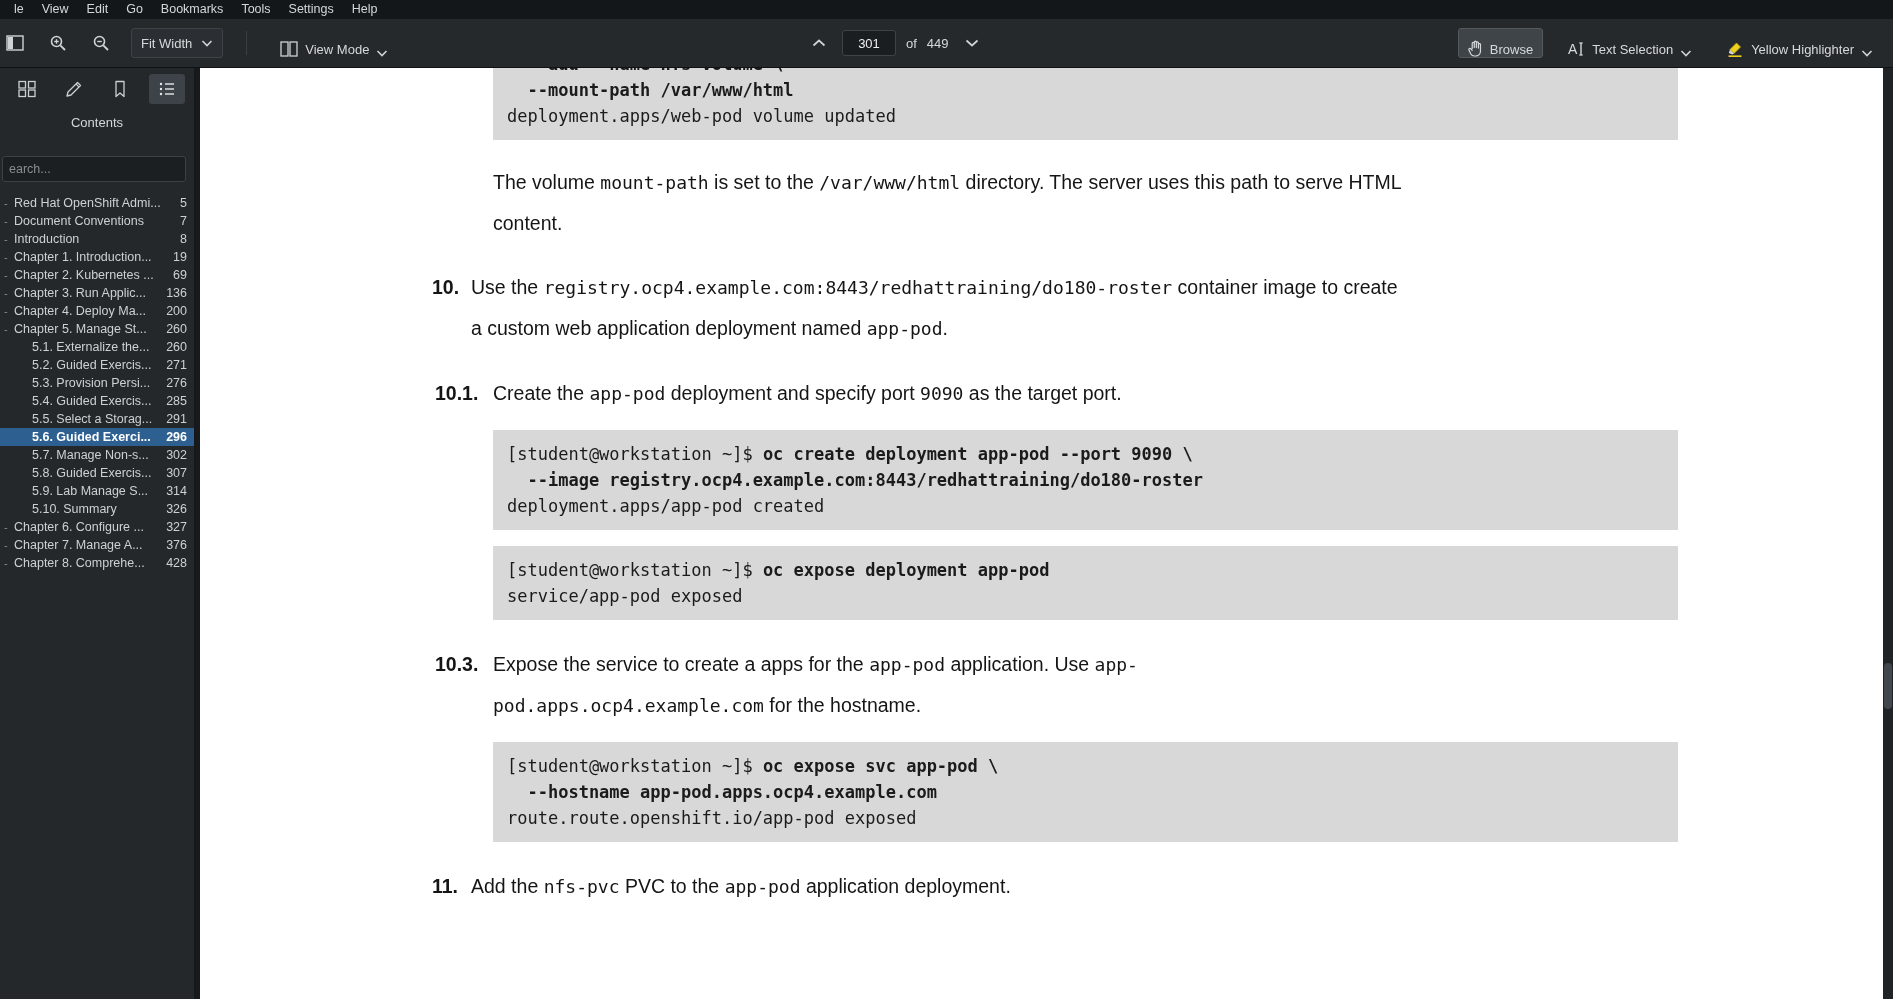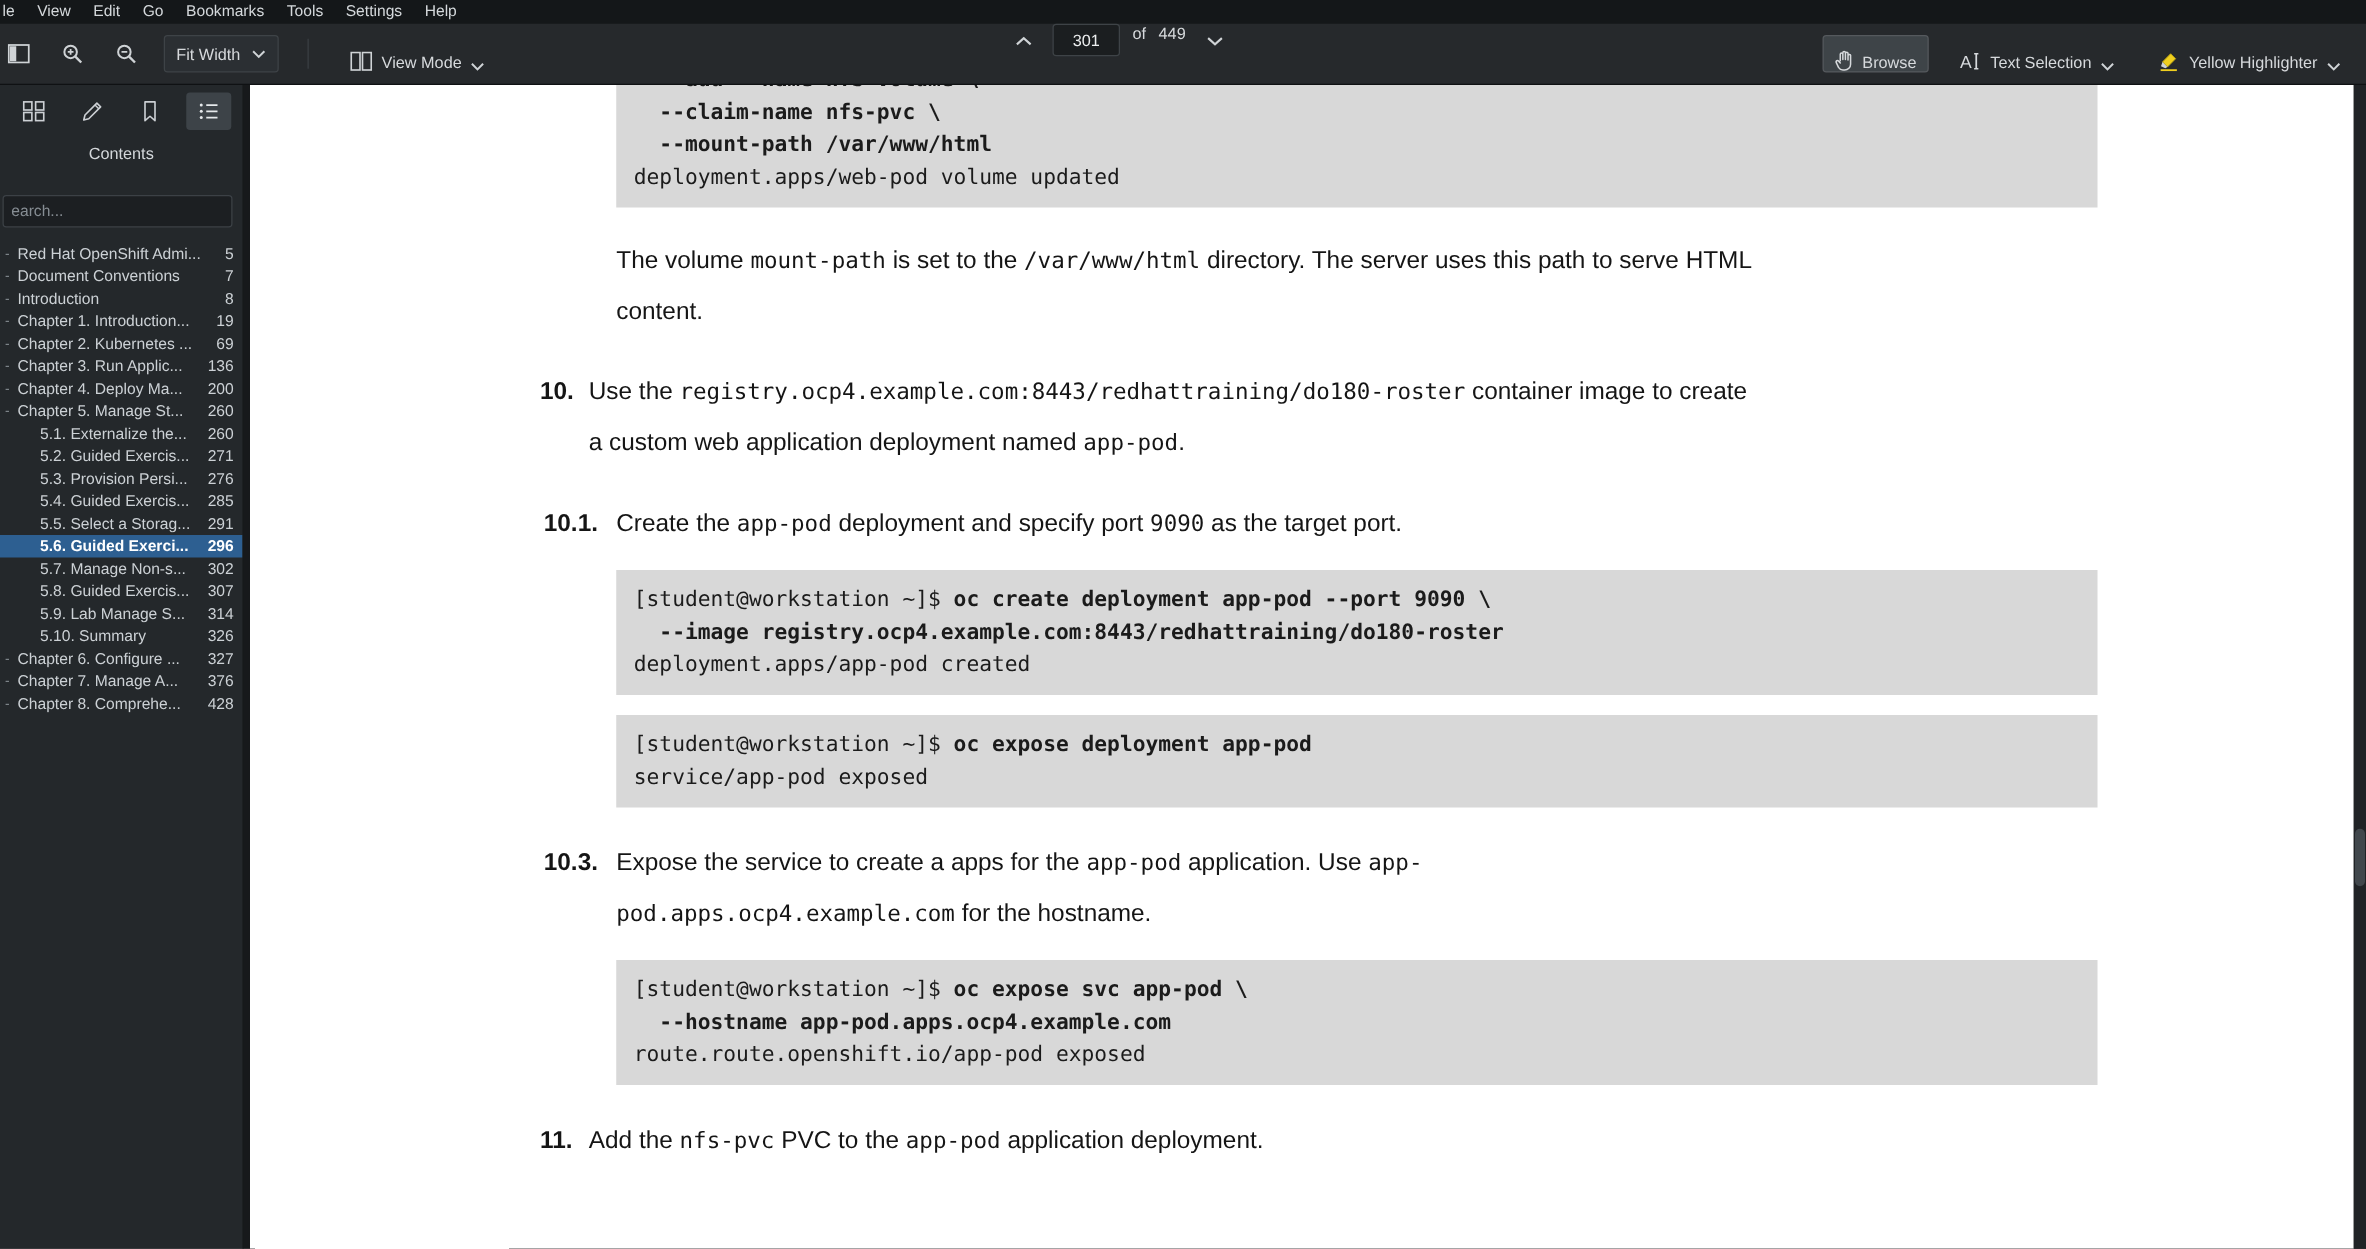--- a/index.html
+++ b/index.html
@@ -3,26 +3,26 @@
 <meta charset="utf-8">
 <style>
   *{margin:0;padding:0;box-sizing:border-box}
   html,body{width:1893px;height:999px;overflow:hidden}
   body{font-family:"Liberation Sans",sans-serif;background:#17191b}
   .app{width:1893px;height:999px;display:flex;flex-direction:column}
 
   
   .menubar{height:19px;background:#141719;display:flex;align-items:center;font-size:12.5px;color:#d4d8db;flex:none}
   .menu-item{padding:0 9px;height:19px;line-height:19px;cursor:default}
-  .menu-item:first-child{padding-left:2px}
+  .menu-item:first-child{padding-left:14px}
 
   
   .toolbar{height:49px;background:#26292c;border-bottom:1px solid #0f1113;position:relative;display:flex;align-items:center;color:#d6d9dc;font-size:13px;flex:none}
   .tb-left{display:flex;align-items:center;gap:17px;padding-left:2px}
-  .tb-center{position:absolute;left:806px;top:0;height:48px;display:flex;gap:10px}
+  .tb-center{position:absolute;left:806px;top:0;height:48px;display:flex;align-items:center;gap:10px}
   .tb-right{position:absolute;right:10px;top:0;height:48px;display:flex;align-items:center;gap:14px}
   .tb-iconbtn{width:26px;height:28px;display:flex;align-items:center;justify-content:center;border-radius:3px}
   .combo{display:flex;align-items:center;gap:9px;height:30px;padding:0 9px;border:1px solid #3e4347;border-radius:3px;background:#2b2f33}
   .tb-btn{display:flex;align-items:flex-end;gap:7px;height:30px;padding:0 9px;border-radius:3px;border:1px solid transparent}
   .tb-btn.pressed{background:#3e4448;border:1px solid #55595d}
   .sep{width:1px;height:24px;background:#3a3f43;margin:0 6px}
   .page-input{width:54px;height:26px;background:#1b1e20;border:1px solid #3e4347;border-radius:3px;color:#eceeef;text-align:center;font-size:13px;font-family:"Liberation Sans",sans-serif}
 
   
   .main{flex:1;display:flex;position:relative;min-height:0}
@@ -305,21 +305,21 @@
             <span class="toc-dash">-</span>
             <span class="toc-label">Chapter 8. Comprehe...</span>
             <span class="toc-page">428</span>
           </div>
         </div>
     </div>
 
     <div class="content">
       <div class="page">
         <div class="doc">
-            <div class="codeblock first"><div class="cline"><span class="cbold">  --add --name nfs-volume \</span></div><div class="cline"><span class="cbold">  --claim-name nfs-pvc \</span></div><div class="cline"><span class="cbold">  --mount-path /var/www/html</span></div><div class="cline"><span>deployment.apps/web-pod volume updated</span></div></div>
+            <div class="codeblock first"><div class="cline"><span class="cbold">  --add --name nfs-volume \</span></div><div class="cline"><span class="cbold">  --mount-path /var/www/html</span></div><div class="cline"><span>deployment.apps/web-pod volume updated</span></div></div>
             <div class="para"><span>The volume </span><span class="icode">mount-path</span><span> is set to the </span><span class="icode">/var/www/html</span><span> directory. The server uses this path to serve HTML</span><br><span>content.</span></div>
             <div class="li lvl0">
               <div class="limarker">10.</div>
               <div class="litext"><span>Use the </span><span class="icode">registry.ocp4.example.com:8443/redhattraining/do180-roster</span><span> container image to create</span><br><span>a custom web application deployment named </span><span class="icode">app-pod</span><span>.</span></div>
             </div>
             <div class="li lvl1">
               <div class="limarker">10.1.</div>
               <div class="litext"><span>Create the </span><span class="icode">app-pod</span><span> deployment and specify port </span><span class="icode">9090</span><span> as the target port.</span></div>
             </div>
             <div class="codeblock"><div class="cline"><span>[student@workstation ~]$ </span><span class="cbold">oc create deployment app-pod --port 9090 \</span></div><div class="cline"><span class="cbold">  --image registry.ocp4.example.com:8443/redhattraining/do180-roster</span></div><div class="cline"><span>deployment.apps/app-pod created</span></div></div>

